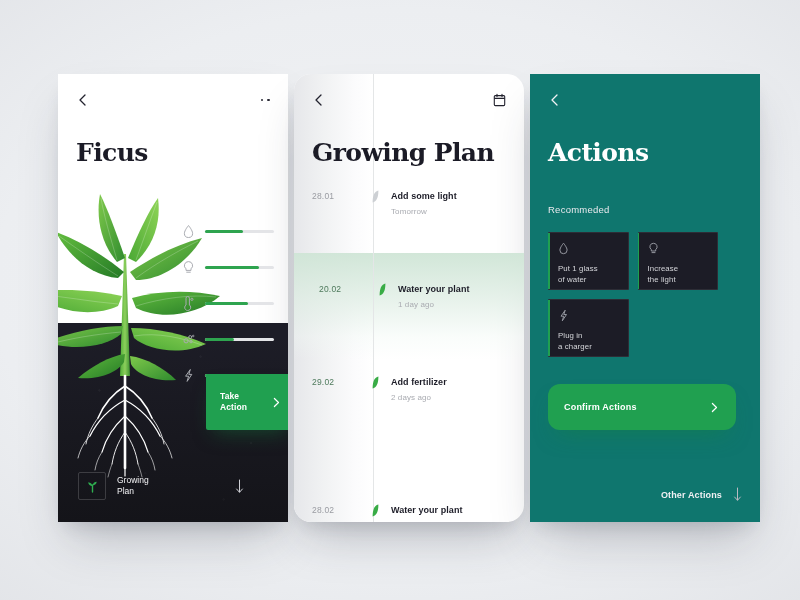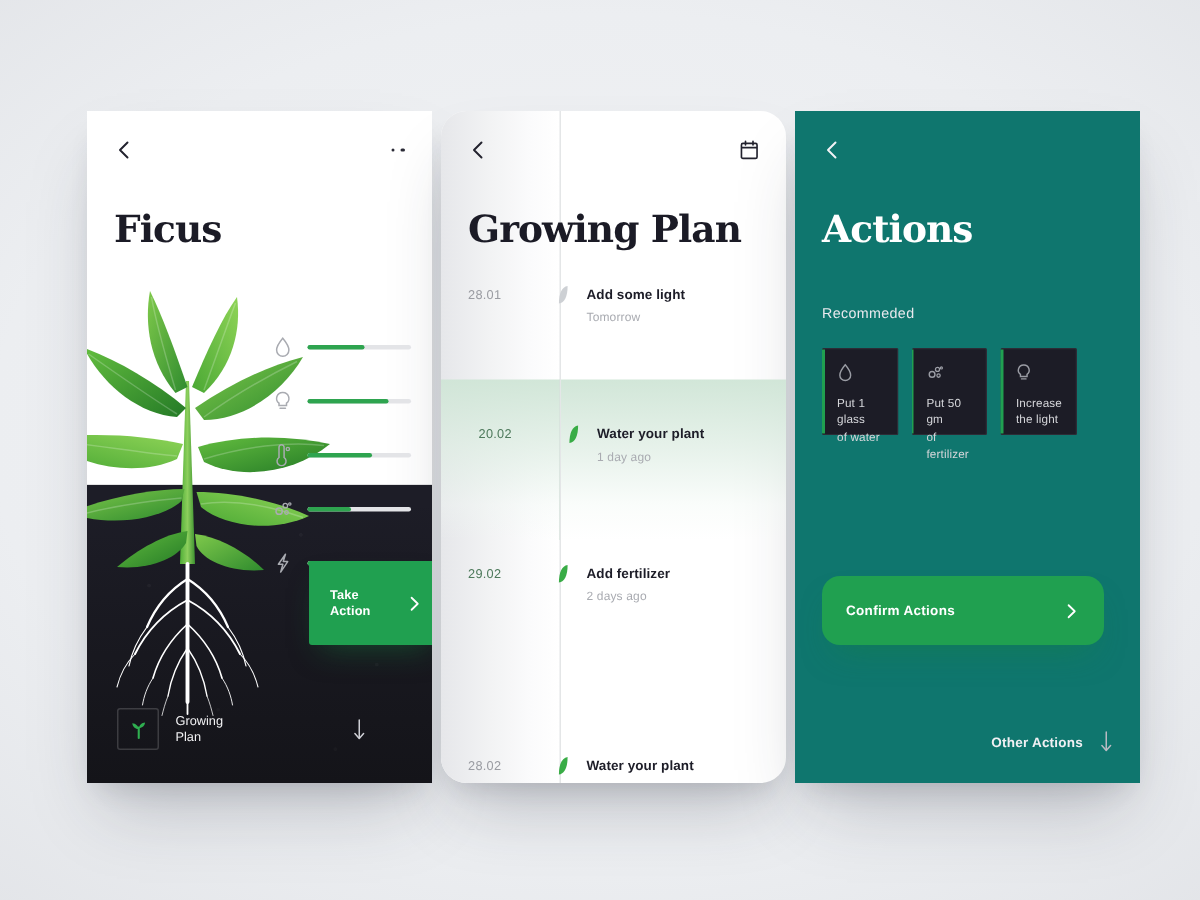--- a/index.html
+++ b/index.html
@@ -193,21 +193,21 @@
   .pi-title { font-size:9px; font-weight:700; color:#1d1d28; line-height:1.36; letter-spacing:.05px; }
   .pi-sub { font-size:8px; color:#a9abb1; margin-top:5px; letter-spacing:.1px; }
 
   
   .rec-label {
     position:absolute; left:18px; top:130px;
     font-size:9.5px; color:#e9e9ee; letter-spacing:.25px; z-index:5;
   }
   .act-grid {
     position:absolute; left:18px; top:158px; width:170px;
-    display:grid; grid-template-columns:1fr 1fr 1fr; gap:9px;
+    display:grid; grid-template-columns:1fr 1fr; gap:9px;
     z-index:5;
   }
   .act-card {
     position:relative; height:58px;
     background:#1c1c26;
     border:1px solid rgba(255,255,255,.075);
     border-left:none;
     padding:9px 9px 0 10px;
     border-radius:1px;
   }
@@ -506,44 +506,41 @@
     <div class="act-card">
       <svg class="act-ic" viewBox="0 0 11 13">
         <path d="M5.5 1.2 C5.5 1.2 1.9 5.5 1.9 8.1 A3.6 3.6 0 0 0 9.1 8.1 C9.1 5.5 5.5 1.2 5.5 1.2 Z" fill="none" stroke="#9a9ca4" stroke-width=".95"></path>
       </svg>
       <div class="act-text">
         <div>Put 1 glass</div>
         <div>of water</div>
       </div>
     </div>
 
-    <div class="act-card">
-      <svg class="act-ic" viewBox="0 0 11 13">
-        <circle cx="3.4" cy="7.6" r="1.9" fill="none" stroke="#9a9ca4" stroke-width=".95"></circle>
-        <circle cx="7.7" cy="8.4" r="1.1" fill="none" stroke="#9a9ca4" stroke-width=".85"></circle>
-        <circle cx="7" cy="4.3" r="1.35" fill="none" stroke="#9a9ca4" stroke-width=".85"></circle>
-        <circle cx="9.6" cy="3.3" r=".7" fill="none" stroke="#9a9ca4" stroke-width=".75"></circle>
-      </svg>
-      <div class="act-text">
-        <div>Put 50 gm</div>
-        <div>of fertilizer</div>
-      </div>
-    </div>
 
     <div class="act-card">
       <svg class="act-ic" viewBox="0 0 11 13">
         <path d="M5.5 1.3 A3.5 3.5 0 0 0 3.3 7.6 L3.3 9 L7.7 9 L7.7 7.6 A3.5 3.5 0 0 0 5.5 1.3 Z" fill="none" stroke="#9a9ca4" stroke-width=".95"></path>
         <path d="M4 10.6 L7 10.6" stroke="#9a9ca4" stroke-width=".95" stroke-linecap="round"></path>
       </svg>
       <div class="act-text">
         <div>Increase</div>
         <div>the light</div>
       </div>
     </div>
 
+    <div class="act-card">
+      <svg class="act-ic" viewBox="0 0 11 13">
+        <path d="M7.2 1.2 L3 7.2 L5.7 7.2 L4.3 11.8 L8.5 5.5 L5.8 5.5 Z" fill="none" stroke="#9a9ca4" stroke-width=".95" stroke-linejoin="round"></path>
+      </svg>
+      <div class="act-text">
+        <div>Plug in</div>
+        <div>a charger</div>
+      </div>
+    </div>
   </div>
 
   <div class="confirm-btn">
     <span class="cb-label">Confirm Actions</span>
     <svg class="chev-r" viewBox="0 0 9 11">
       <path d="M2.4 1.5 L6.5 5.5 L2.4 9.5" fill="none" stroke="#ffffff" stroke-width="1.2" stroke-linecap="round" stroke-linejoin="round"></path>
     </svg>
   </div>
 
   <div class="other-actions">

